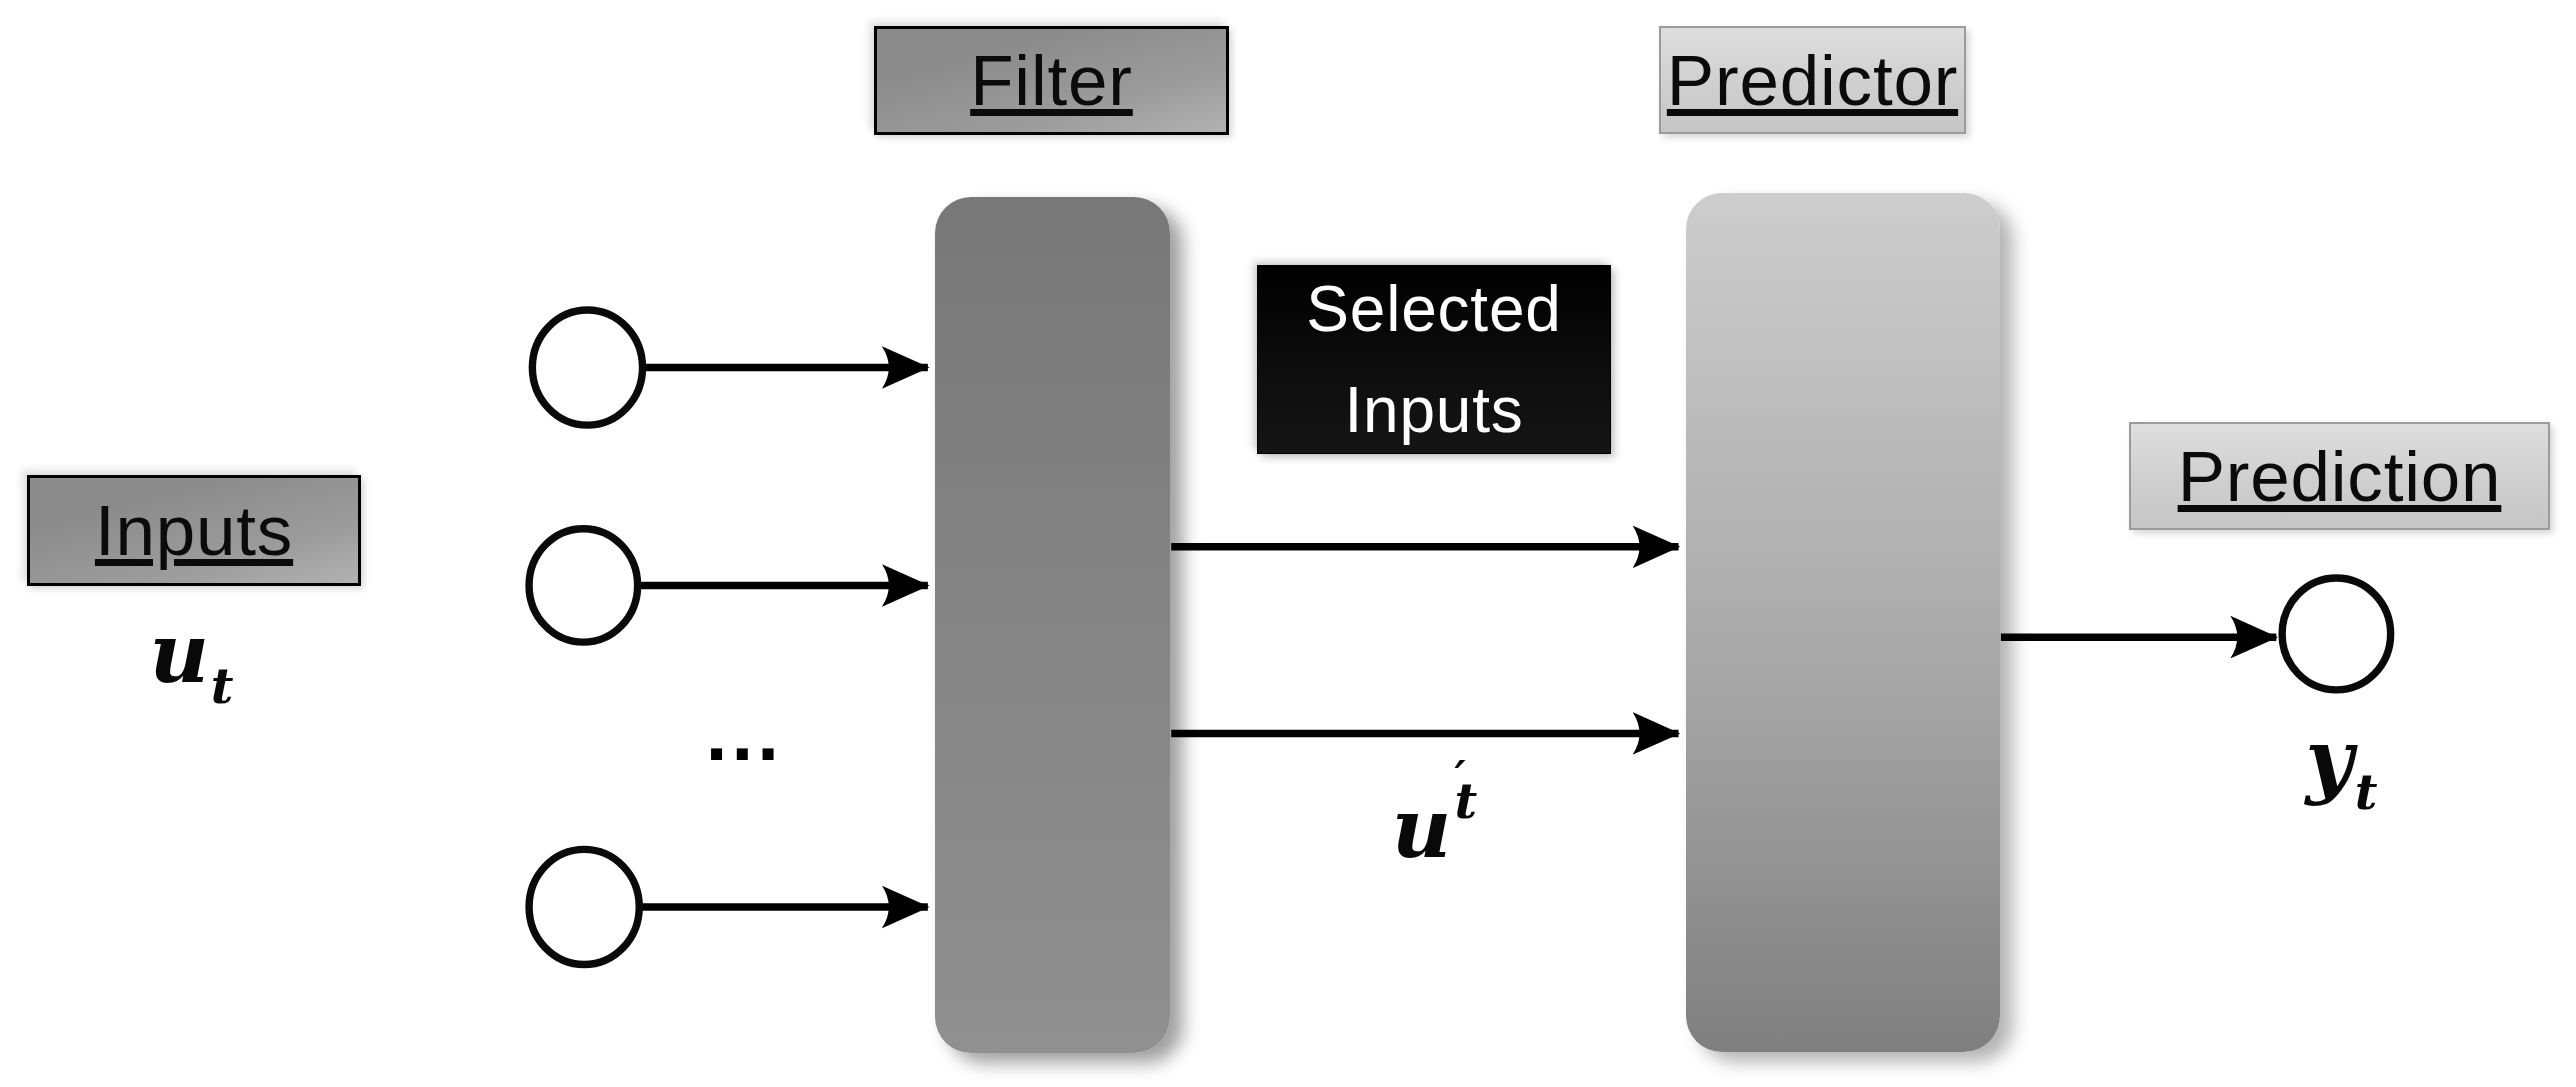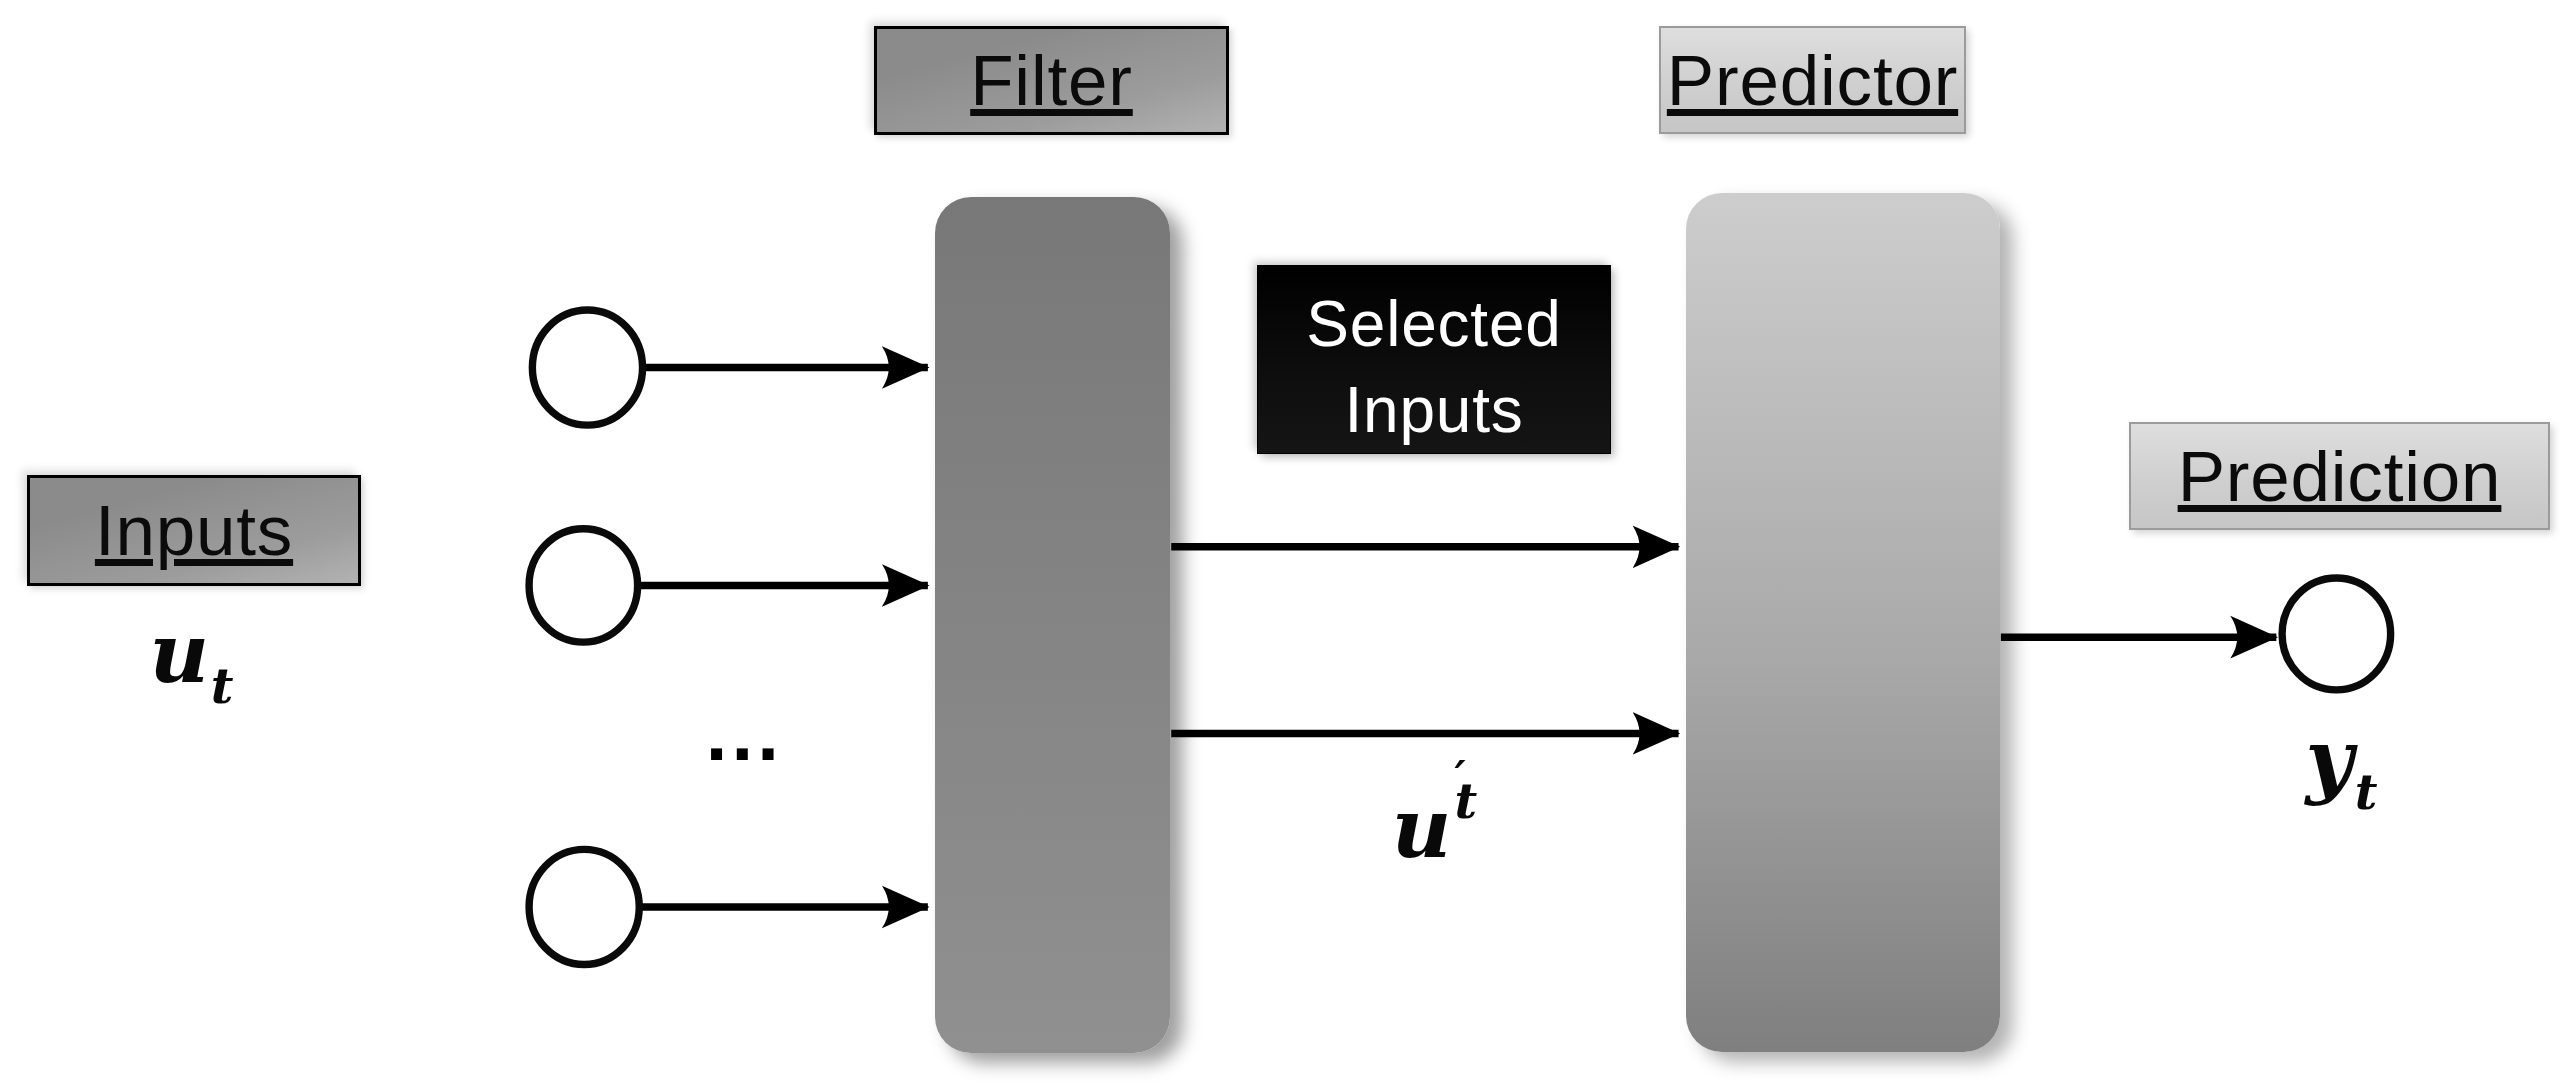--- a/index.html
+++ b/index.html
@@ -40,21 +40,21 @@
     background:linear-gradient(180deg,#787878 0%,#838383 45%,#909090 100%);
     box-shadow:13px 10px 18px rgba(0,0,0,0.38);
   }
   .block-predictor{
     background:linear-gradient(180deg,#cdcdcd 0%,#a8a8a8 55%,#7f7f7f 100%);
     box-shadow:13px 10px 18px rgba(0,0,0,0.30);
   }
 
   
   .selected-box{
-    display:flex;flex-direction:column;align-items:center;justify-content:flex-end;
+    display:flex;flex-direction:column;align-items:center;justify-content:space-between;
     background:linear-gradient(180deg,#000000 0%,#0e0e0e 60%,#151515 100%);
     border:1.6px solid #000000;
     box-shadow:-4.1px -4.1px 8.2px rgba(0,0,0,0.18), 4.1px 4.1px 8.2px rgba(0,0,0,0.25);
     color:#ffffff;
     font-size:64px;line-height:86px;letter-spacing:0.8px;
   }
 
   
   .math{
     font-family:"DejaVu Serif", serif;

